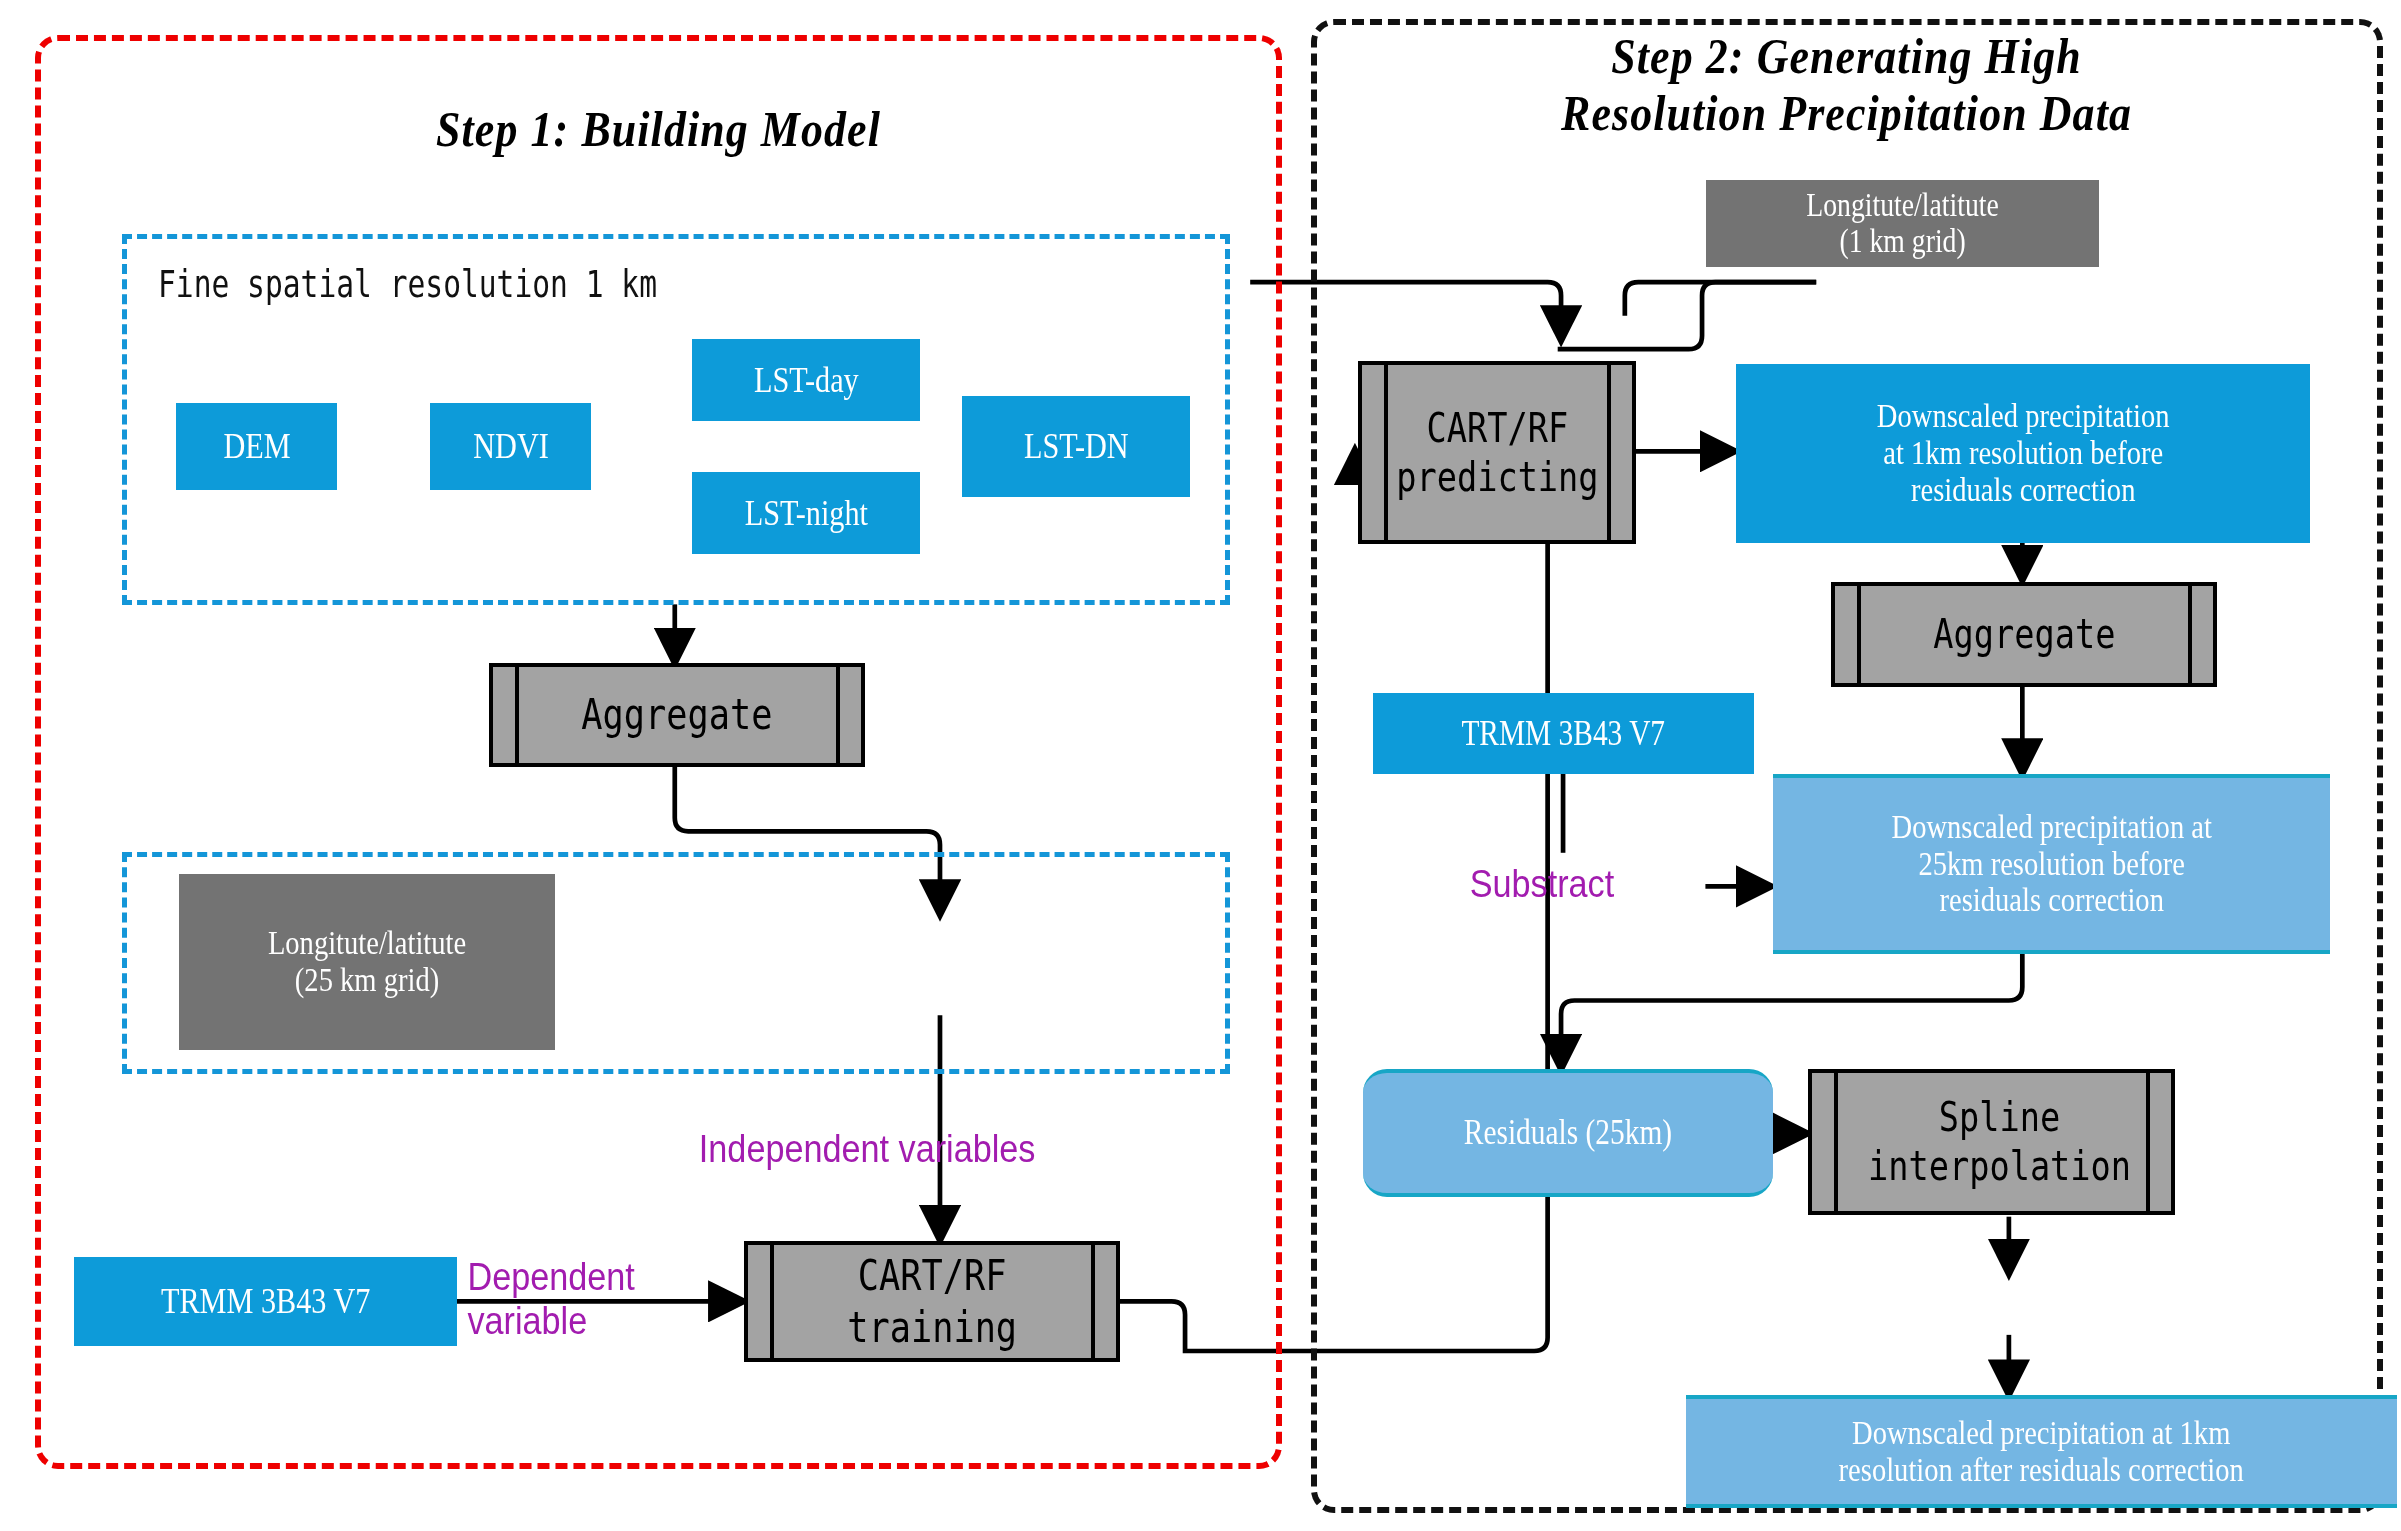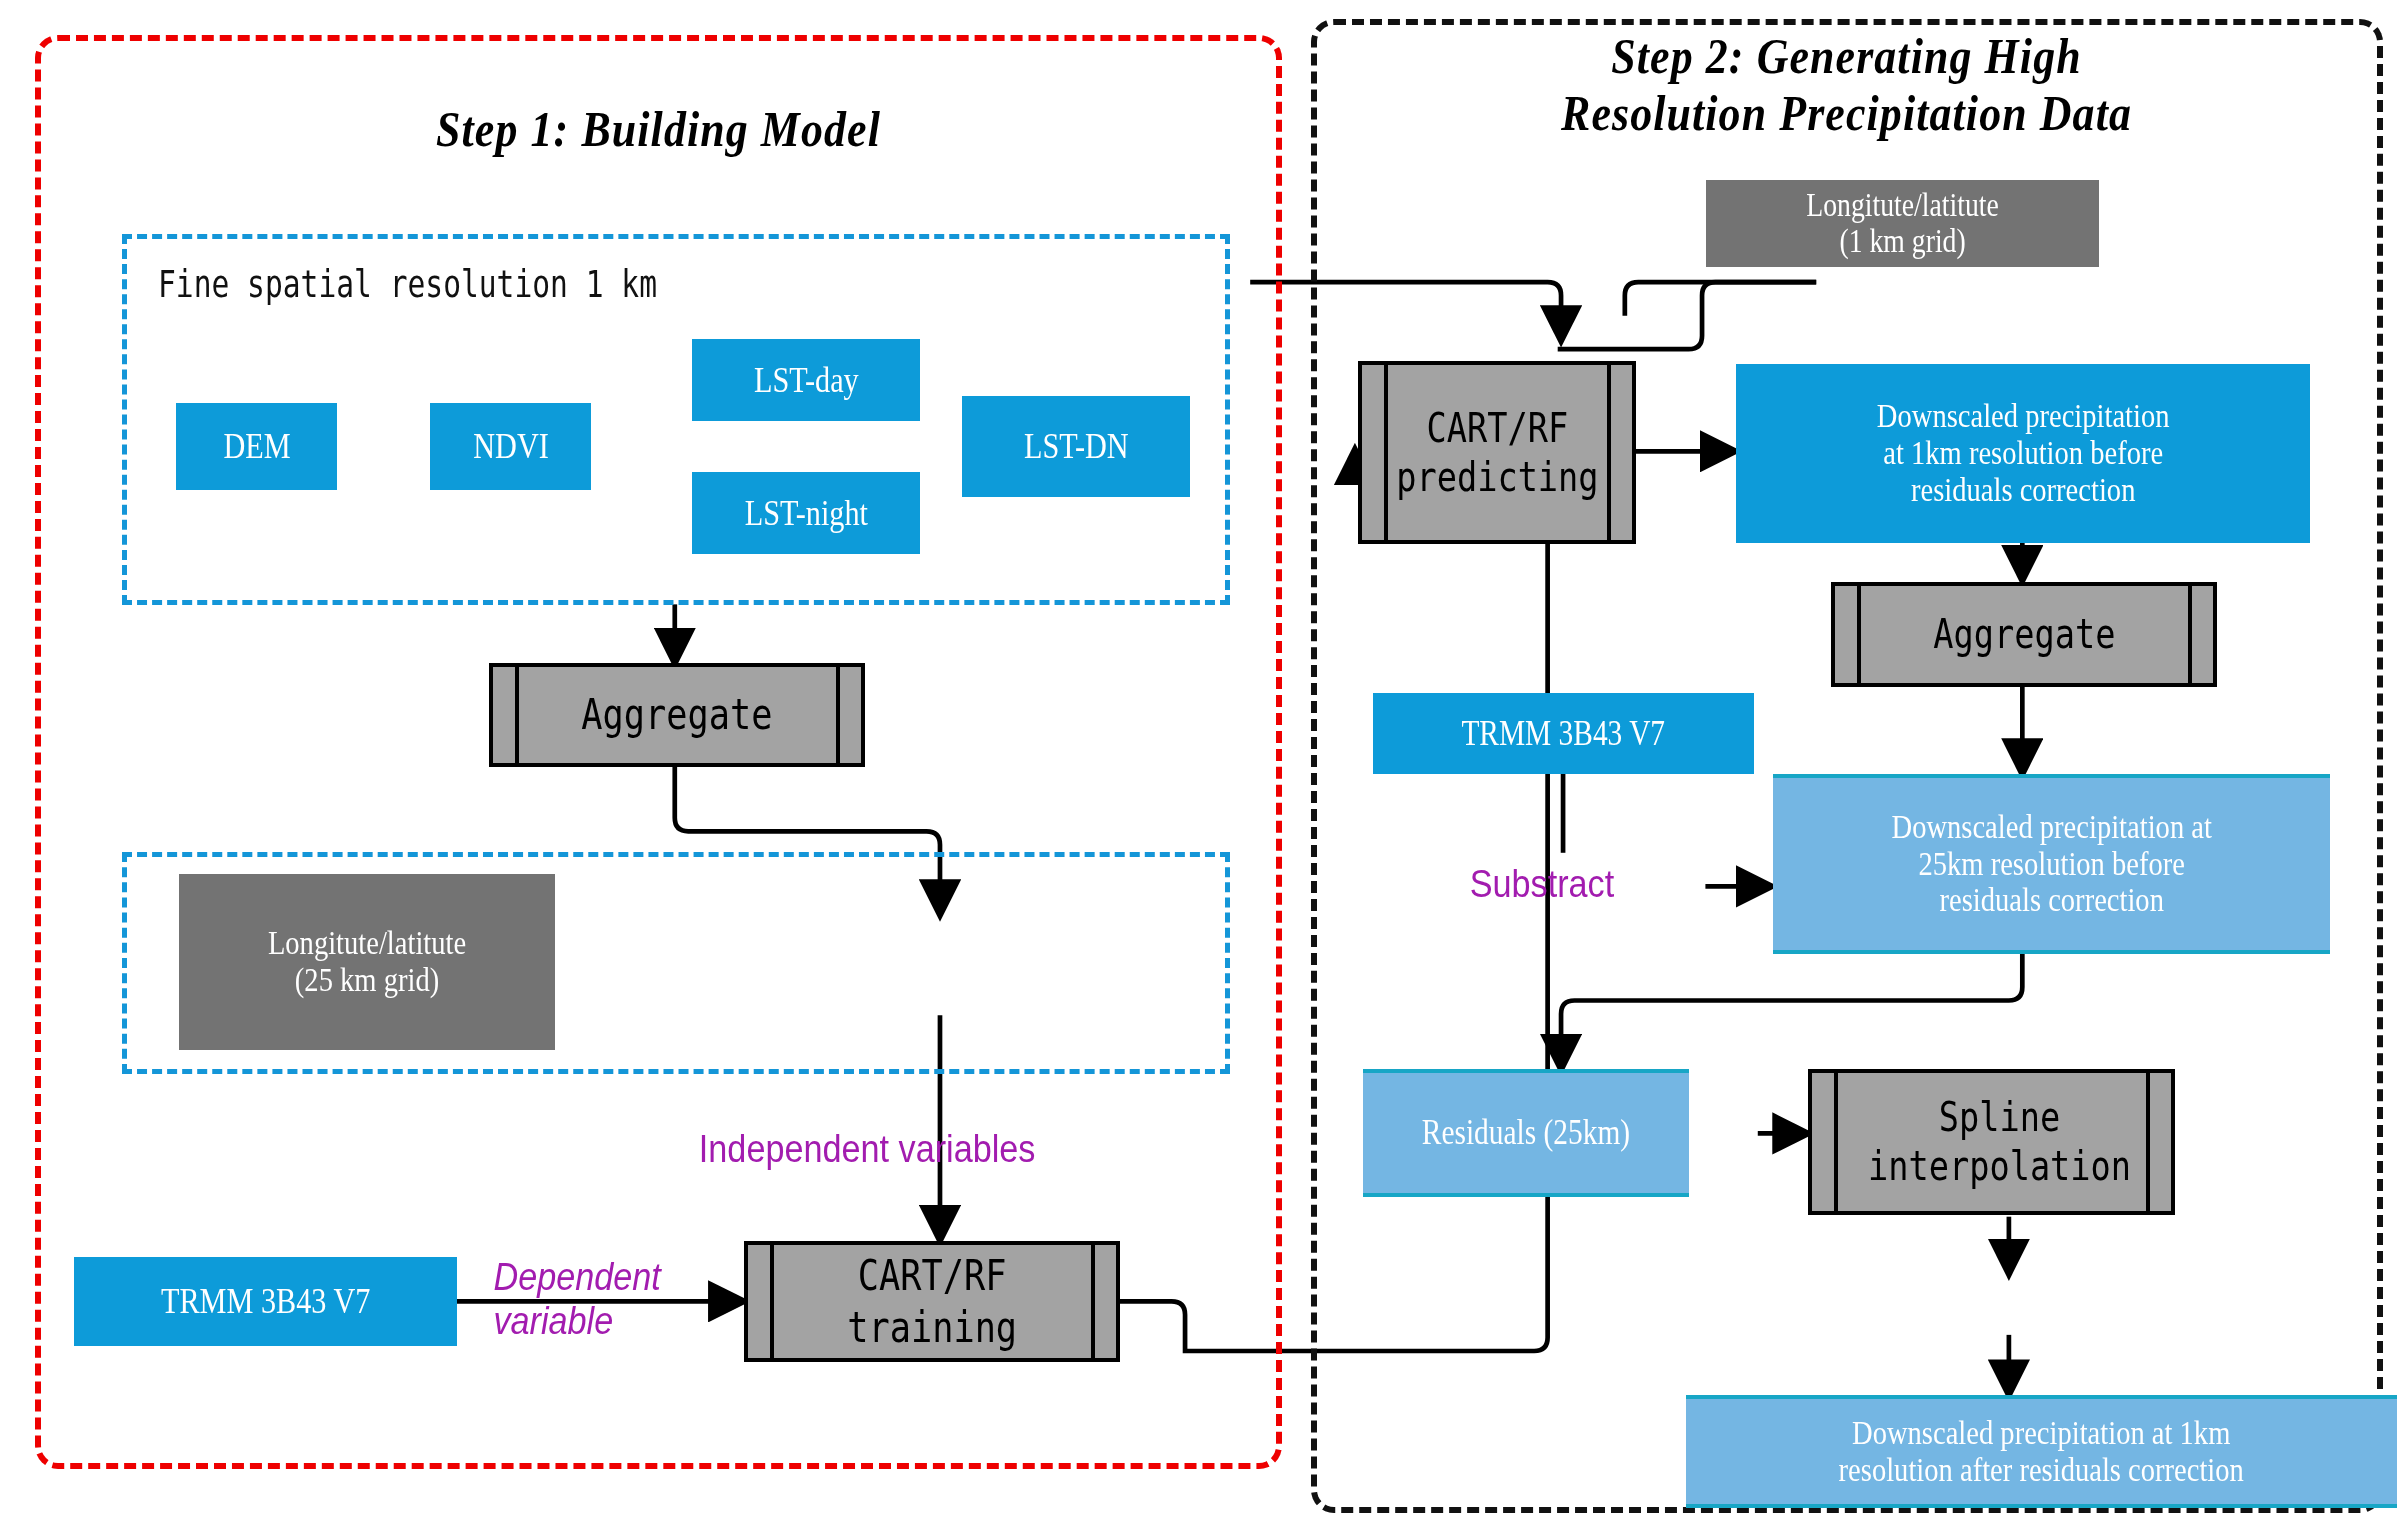--- a/index.html
+++ b/index.html
@@ -182,21 +182,21 @@
   <div class="box teal" style="left:179px;top:874px;width:376px;height:176px;font-size:34px;white-space:pre-line;"><span>Longitute/latitute
 (25 km grid)</span></div>
 
 
   <div class="ann" style="left:672px;top:1128px;width:537px;font-size:38px;"><span>Independent variables</span></div>
 
   <div class="box blue" style="left:74px;top:1257px;width:383px;height:89px;font-size:36px;">
       <span>TRMM 3B43 V7</span>
     </div>
 
-  <div class="ann" style="left:480px;top:1256px;width:269px;font-size:38px;font-style:italic;"><span>Dependent
+  <div class="ann" style="left:454px;top:1256px;width:269px;font-size:38px;"><span>Dependent
 variable</span></div>
 
   <div class="proc" style="left:744px;top:1241px;width:376px;height:121px;font-size:42px;white-space:pre-line;"><span>CART/RF
 training</span></div>
 
   <div class="panel panel-step2"></div>
   <div class="panel-title title2" style="white-space:pre-line;">Step 2: Generating High
 Resolution Precipitation Data</div>
 
   <div class="box teal" style="left:1706px;top:180px;width:393px;height:87px;font-size:33px;white-space:pre-line;"><span>Longitute/latitute
@@ -216,21 +216,21 @@
   <div class="box blue" style="left:1373px;top:693px;width:381px;height:81px;font-size:35px;">
       <span>TRMM 3B43 V7</span>
     </div>
 
   <div class="ann" style="left:1457px;top:863px;width:255px;font-size:38px;"><span>Substract</span></div>
 
   <div class="box ltblue" style="left:1773px;top:774px;width:557px;height:180px;font-size:34px;white-space:pre-line;"><span>Downscaled precipitation at
 25km resolution before
 residuals correction</span></div>
 
-  <div class="box ltblue" style="left:1363px;top:1069px;width:326px;height:128px;font-size:35px;">
+  <div class="box ltblue" style="left:1363px;top:1069px;width:410px;height:128px;font-size:35px;border-radius:24px;">
       <span>Residuals (25km)</span>
     </div>
 
   <div class="proc" style="left:1808px;top:1069px;width:367px;height:146px;font-size:40px;white-space:pre-line;padding-left:16px;"><span>Spline
 interpolation</span></div>
 
 
   <div class="box ltblue" style="left:1686px;top:1395px;width:711px;height:113px;font-size:34px;white-space:pre-line;"><span>Downscaled precipitation at 1km
 resolution after residuals correction</span></div>
 

